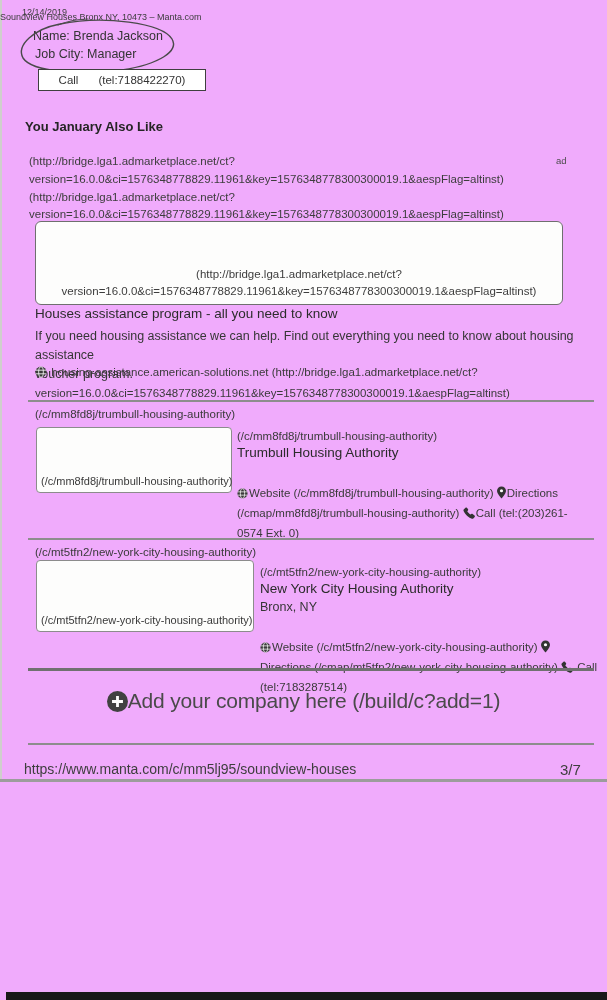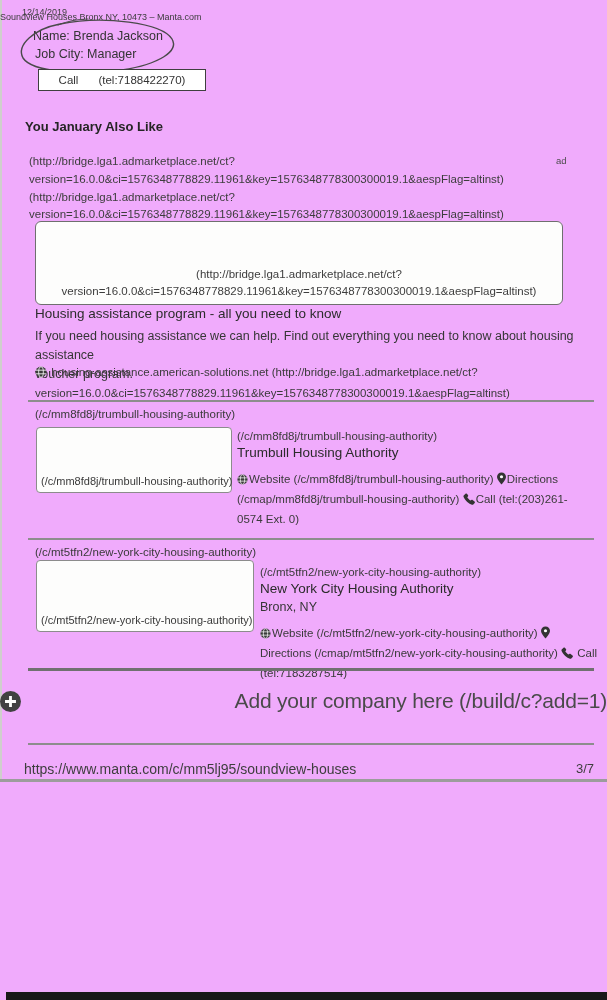--- a/index.html
+++ b/index.html
@@ -48,26 +48,26 @@
   }
   .tb1{top:427px;width:196px;height:66px;}
   .tb2{top:560px;width:218px;height:72px;}
   .thumb-link{position:absolute;left:4px;bottom:5px;font-size:11px;white-space:nowrap;color:#3a3a3a;}
   .listing-col{position:absolute;}
   .lc1{left:237px;top:430px;width:354px;}
   .lc2{left:260px;top:566px;width:338px;}
   .listing-link{font-size:11.5px;color:#3a3a3a;}
   .listing-name{font-size:13.5px;color:#2b2b2b;margin-top:3px;}
   .listing-loc{font-size:12.5px;color:#363636;margin-top:4px;}
-  .listing-actions{margin-top:10px;font-size:11.5px;line-height:18.5px;color:#3a3a3a;}
+  .listing-actions{margin-top:24px;font-size:11.5px;line-height:18.5px;color:#3a3a3a;}
   .icon{display:inline-block;vertical-align:-1.5px;margin-right:1px;}
-  .add-row{left:0;top:689px;width:607px;display:flex;align-items:center;justify-content:space-between;}
+  .add-row{left:0;top:689px;width:607px;display:flex;align-items:center;justify-content:center;}
   .add-label{font-size:21px;letter-spacing:-0.2px;color:#4a4a4a;}
   .footer-url{left:24px;top:761px;font-size:14px;color:#3e3e3e;}
-  .footer-page{left:560px;top:761px;width:34px;text-align:right;font-size:13px;color:#3e3e3e;}
+  .footer-page{left:560px;top:761px;width:34px;text-align:left;font-size:15px;color:#3e3e3e;}
   .page-break{left:0;top:779px;width:607px;height:2.5px;background:#9c9c9c;}
   .black-bar{left:6px;top:992px;width:601px;height:8px;background:#181818;}
   .nowrap{white-space:nowrap;}
 </style>
 </head>
 <body>
 
 <div class="page">
 
   <div class="abs scan-edge-left"></div>
@@ -99,21 +99,21 @@
       <div>version=16.0.0&amp;ci=1576348778829.11961&amp;key=1576348778300300019.1&amp;aespFlag=altinst)</div>
     </div>
   </div>
   <div class="abs ad-tag">ad</div>
 
   <div class="abs ad-box">
     <div>(http://bridge.lga1.admarketplace.net/ct?</div>
     <div>version=16.0.0&amp;ci=1576348778829.11961&amp;key=1576348778300300019.1&amp;aespFlag=altinst)</div>
   </div>
 
-  <div class="abs ad-headline">Housing assistance program - all you need to know</div>
+  <div class="abs ad-headline">Houses assistance program - all you need to know</div>
   <div class="abs ad-desc">
     <div>If you need housing assistance we can help. Find out everything you need to know about housing assistance</div>
     <div>voucher program.</div>
   </div>
 
   <div class="abs display-url">
     <span class="icon">
       <svg width="12" height="12" viewBox="0 0 16 16">
           <circle cx="8" cy="8" r="7.3" fill="#3a3a3a"></circle>
           <ellipse cx="8" cy="8" rx="3.1" ry="7" fill="none" stroke="#fdfdfc" stroke-width="1.1"></ellipse>

